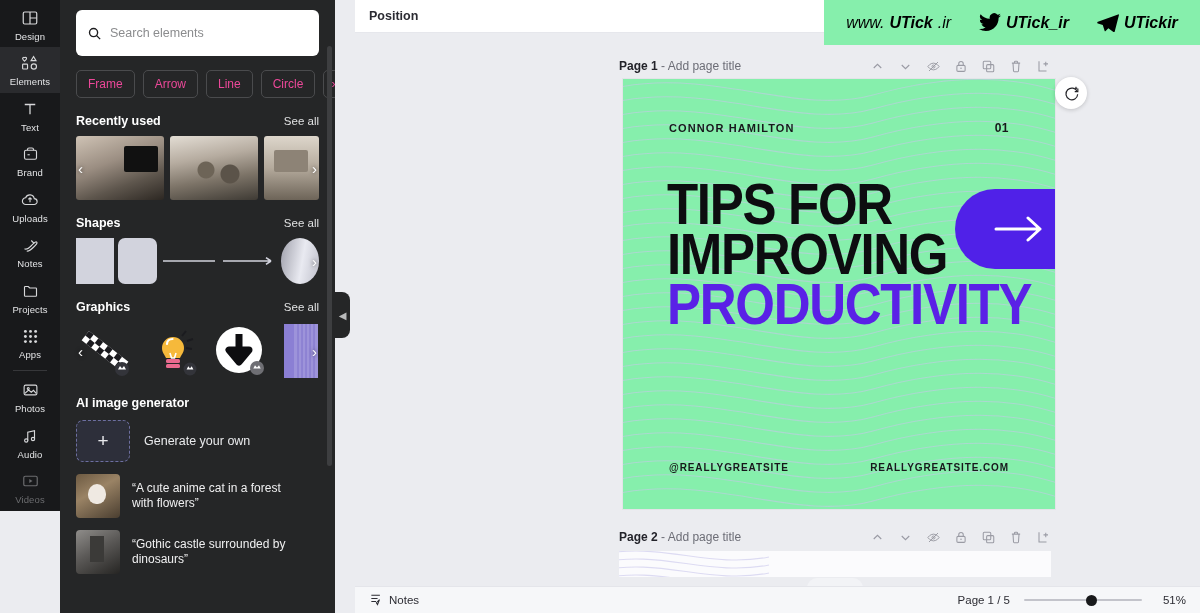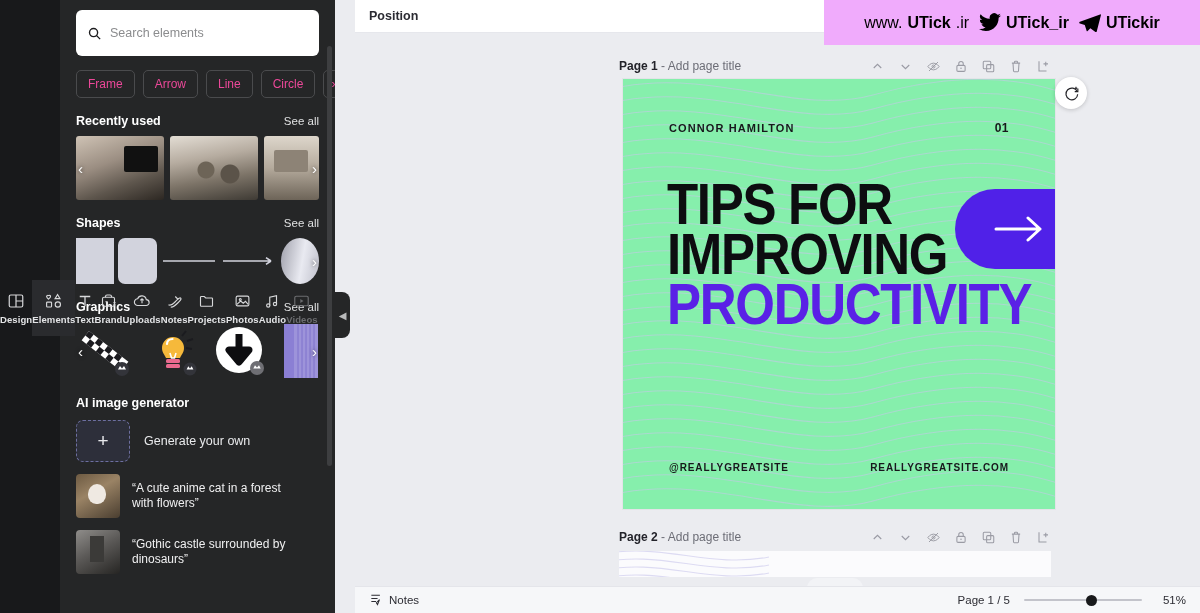--- a/index.html
+++ b/index.html
@@ -6,23 +6,23 @@
   html, body {
     width: 1200px; height: 613px;
     overflow: hidden;
     font-family: "Liberation Sans", sans-serif;
     background: #ebecf0;
   }
   .app { position: relative; width: 1200px; height: 613px; display: flex; }
 
   
   .rail {
-    width: 60px; height: 613px; background: #18191b;
-    display: flex; flex-direction: row; align-items: center;
-    padding-top: 2px; flex: 0 0 60px; position: relative; z-index: 5; font-weight: bold;
+    width: 60px; height: 511px; background: #18191b;
+    display: flex; flex-direction: column; align-items: center;
+    padding-top: 2px; flex: 0 0 60px; position: relative; z-index: 5;
   }
   .rail-item {
     width: 60px; height: 56px; display: flex; flex-direction: column;
     align-items: center; justify-content: center; gap: 3px;
     color: #d7d8da; cursor: pointer;
   }
   .rail-item.active { background: #2a2b2e; align-items: center; }
   .rail-item .ri-ic { height: 20px; display: flex; align-items: center; }
   .rail-item .ri-lb { font-size: 9.5px; letter-spacing: .1px; color: #e3e4e6; }
   .rail-item.dim .ri-lb, .rail-item.dim .ri-ic { color: #6b6c6f; }
@@ -183,23 +183,23 @@
   .status-right { margin-left: auto; display: flex; align-items: center; gap: 14px; }
   .pagecount { font-size: 11.5px; color: #2c2c33; }
   .zoomer { display: flex; align-items: center; width: 118px; position: relative; }
   .zoom-track { height: 2px; background: #c3c4cb; width: 100%; border-radius: 2px; }
   .zoom-knob { position: absolute; left: 62px; width: 11px; height: 11px; background: #18191b; border-radius: 50%; }
   .zoompct { font-size: 11.5px; color: #2c2c33; width: 30px; text-align: right; }
 
   
   .watermark {
     position: absolute; right: 0; top: 0; height: 45px; width: 376px;
-    background: #f0abfc; z-index: 30;
-    display: flex; align-items: center; justify-content: center; gap: 10px;
-    font-size: 16px; color: #000;
+    background: #86efac; z-index: 30;
+    display: flex; align-items: center; justify-content: center; gap: 28px;
+    font-size: 16px; color: #000; font-style: italic;
   }
   .wm-item { display: flex; align-items: center; gap: 5px; }
   .wm-item b { font-weight: bold; }
   .wm-light { font-weight: normal; }
 </style>
 </head>
 <body>
 
 <div class="app">
 
@@ -269,20 +269,36 @@
 
     <div class="rail-item">
       <span class="ri-ic">
         <svg width="19" height="18" viewBox="0 0 24 24" fill="none" stroke="currentColor" stroke-width="1.5">
           <path d="M4 18V7a1 1 0 0 1 1-1h4l2 2h8a1 1 0 0 1 1 1v9a1 1 0 0 1-1 1H5a1 1 0 0 1-1-1z"></path>
         </svg>
       </span>
       <span class="ri-lb">Projects</span>
     </div>
 
+    <div class="rail-item">
+      <span class="ri-ic">
+        <svg width="17" height="17" viewBox="0 0 20 20" fill="currentColor">
+          <circle cx="4" cy="4" r="1.7"></circle>
+            <circle cx="10" cy="4" r="1.7"></circle>
+            <circle cx="16" cy="4" r="1.7"></circle>
+          <circle cx="4" cy="10" r="1.7"></circle>
+            <circle cx="10" cy="10" r="1.7"></circle>
+            <circle cx="16" cy="10" r="1.7"></circle>
+          <circle cx="4" cy="16" r="1.7"></circle>
+            <circle cx="10" cy="16" r="1.7"></circle>
+            <circle cx="16" cy="16" r="1.7"></circle>
+        </svg>
+      </span>
+      <span class="ri-lb">Apps</span>
+    </div>
 
     <div class="rail-sep"></div>
 
     <div class="rail-item">
       <span class="ri-ic">
         <svg width="19" height="18" viewBox="0 0 24 24" fill="none" stroke="currentColor" stroke-width="1.5">
           <rect x="3.5" y="5.5" width="17" height="13" rx="2"></rect>
           <circle cx="9" cy="10" r="1.3"></circle>
             <path d="M4.5 16.5 9.5 12l3.5 3 3-2.5 3.5 4"></path>
         </svg>

